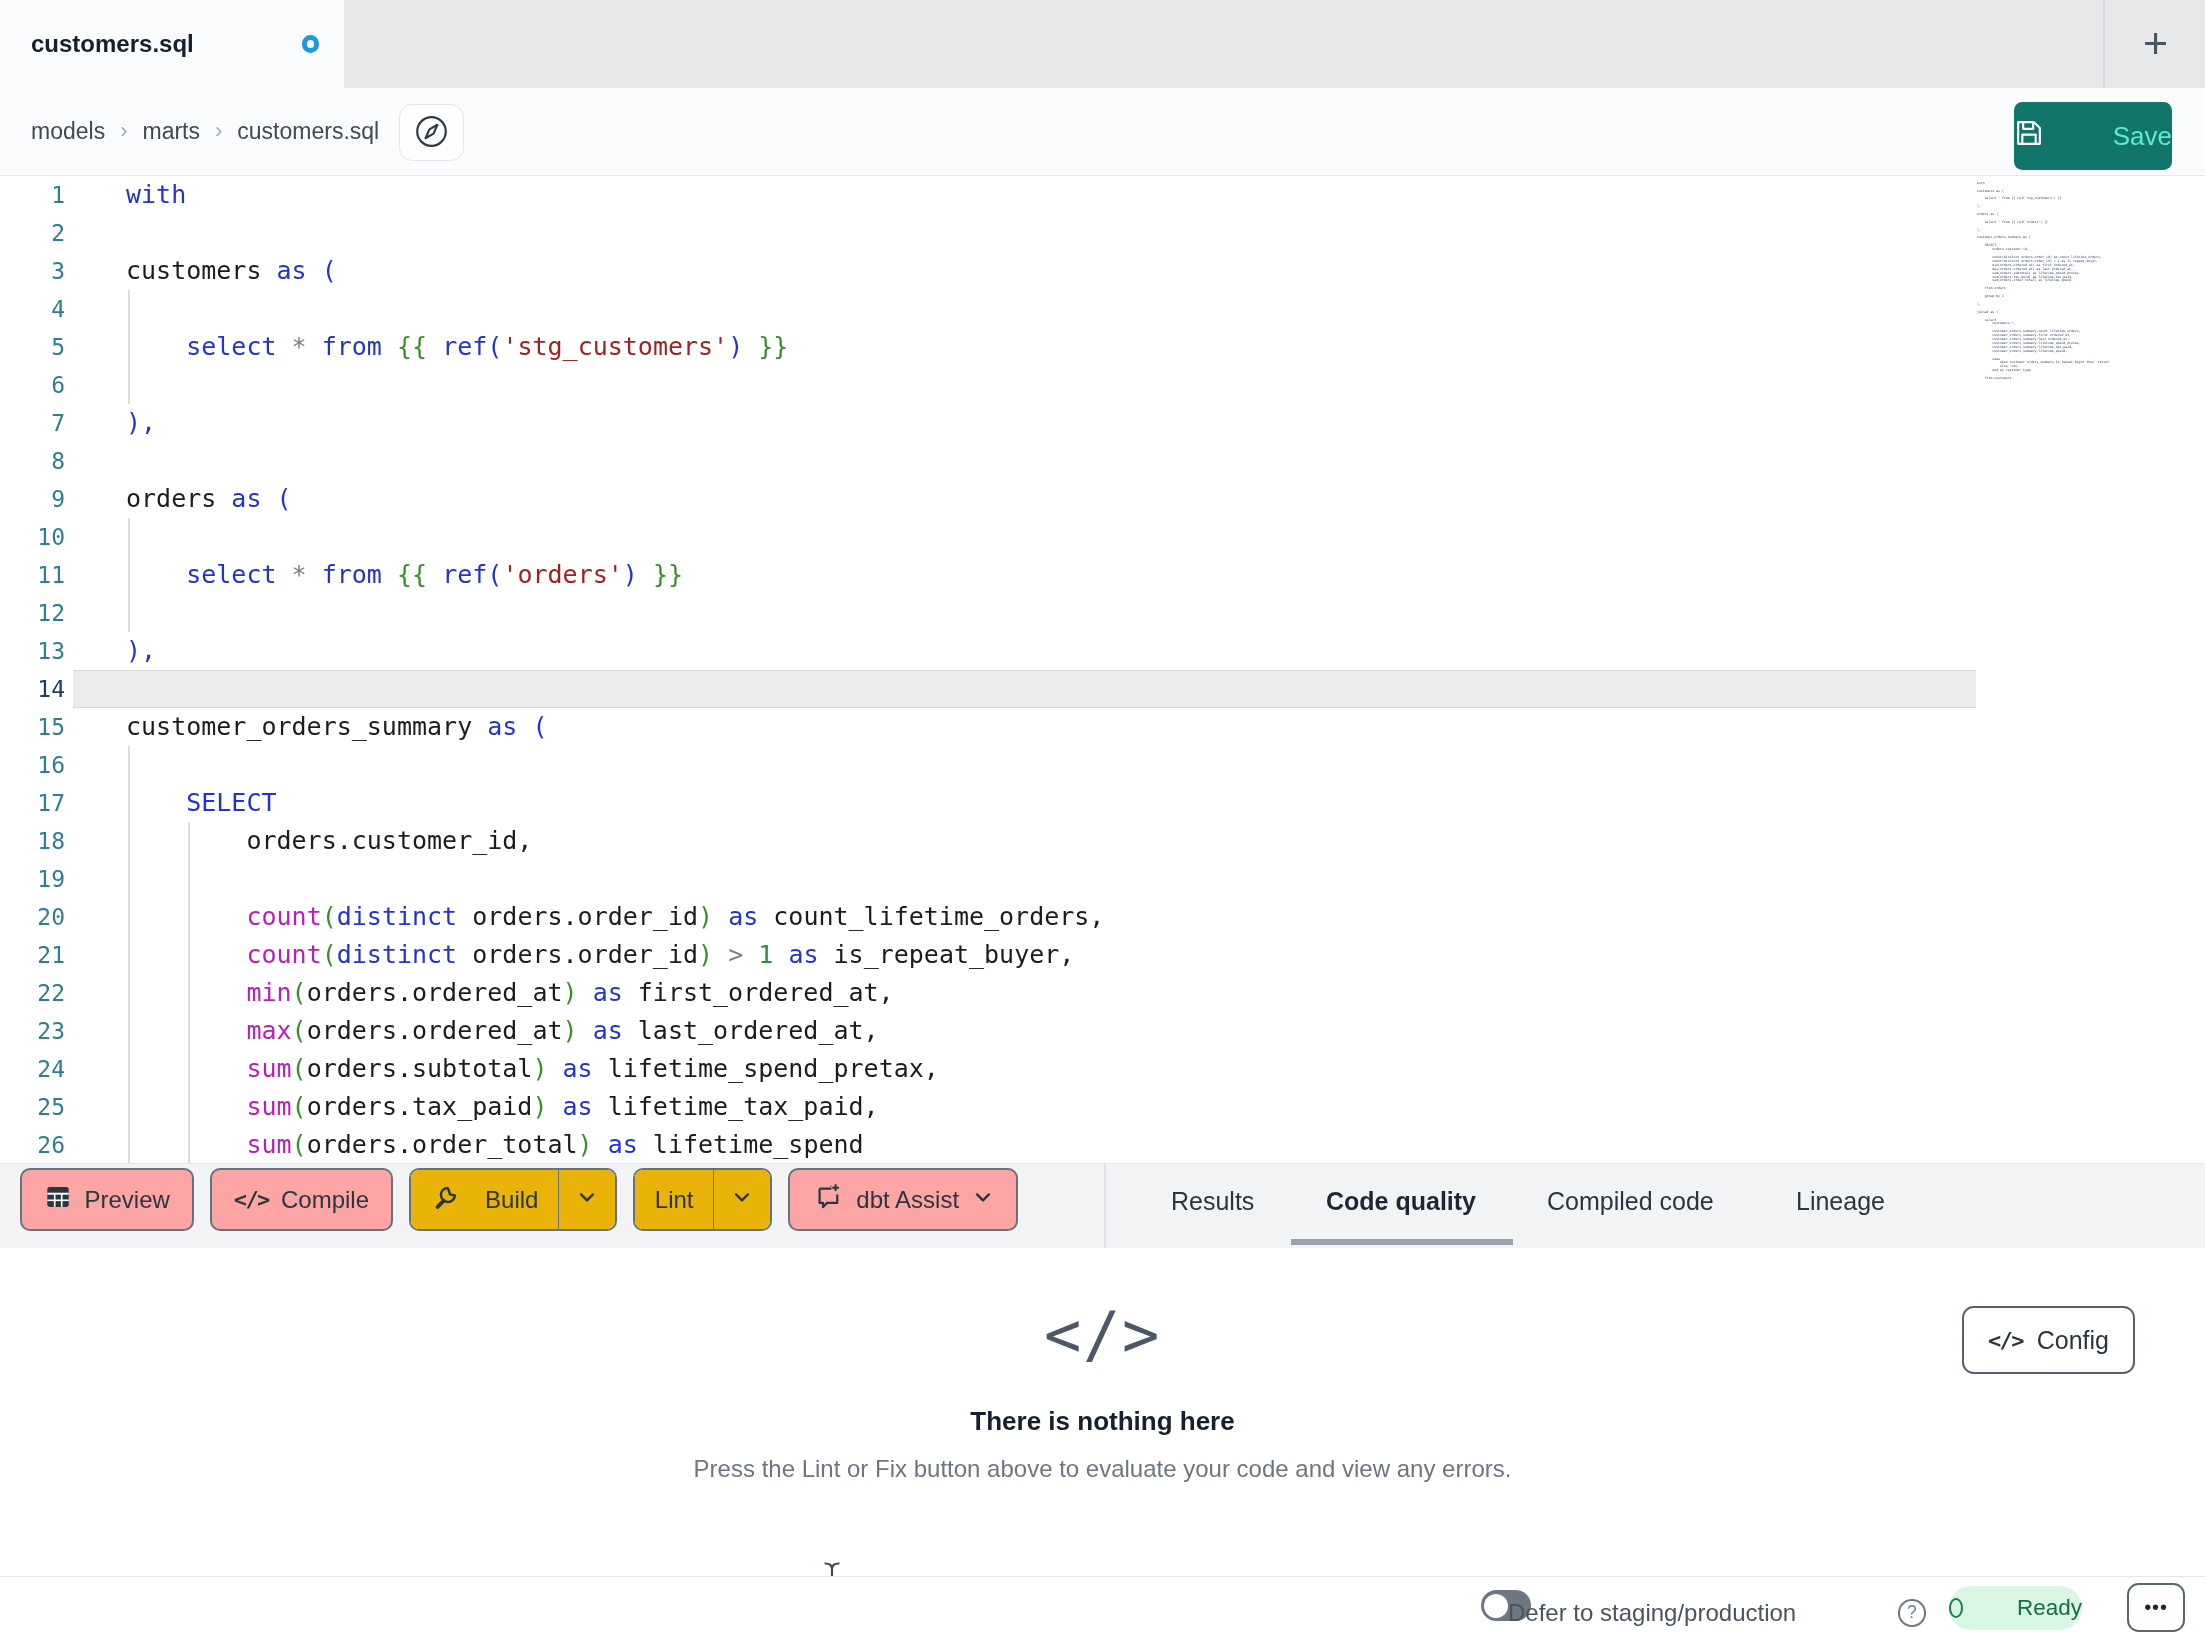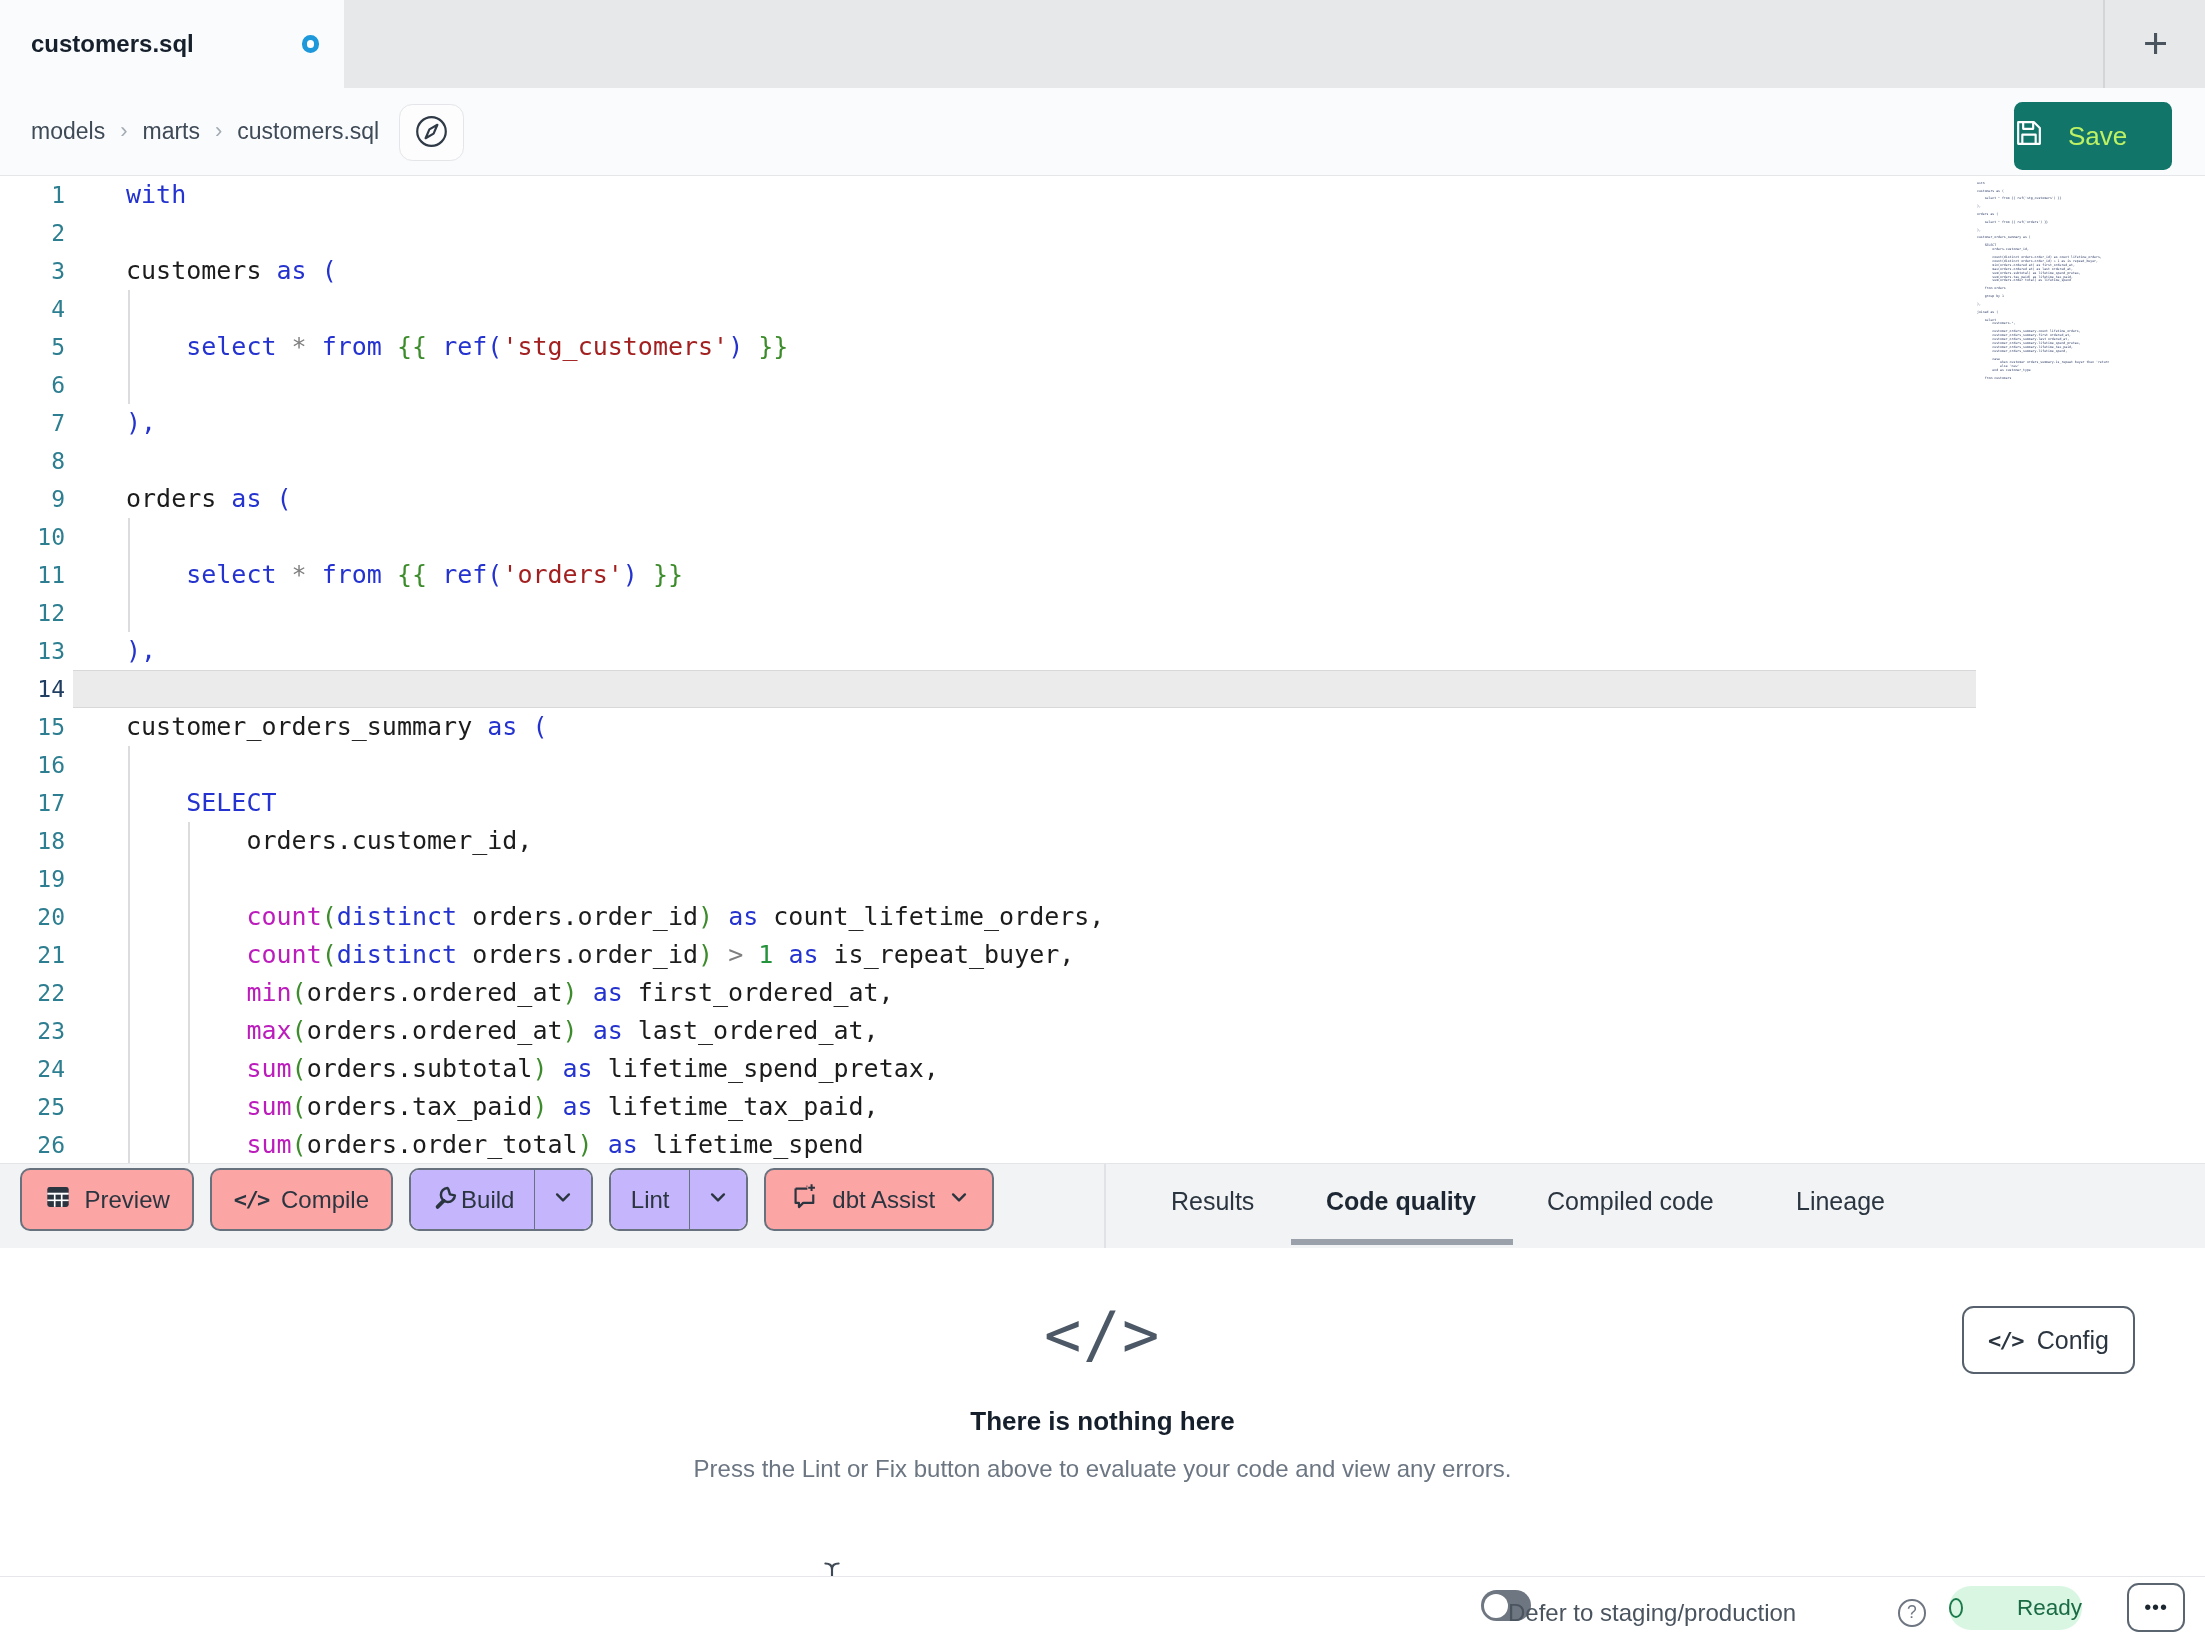--- a/index.html
+++ b/index.html
@@ -30,22 +30,22 @@
   .crumbbar { position:absolute; top:88px; left:0; right:0; height:88px; background:#fafbfc; border-bottom:1.7px solid #e4e6e9; }
   .breadcrumb { position:absolute; left:31px; top:0; height:86px; display:flex; align-items:center; gap:15px; font-size:23px; color:#3f4a57; }
   .crumb-sep { color:#a3abb4; font-size:22px; }
   .compass-btn {
     position:absolute; left:399px; top:16px; width:65px; height:57px;
     border:1.7px solid #e3e5e8; border-radius:13.3px; background:#fdfdfe;
     display:flex; align-items:center; justify-content:center; cursor:pointer;
   }
   .save-btn {
     position:absolute; right:33px; top:14px; width:158px; height:68px;
-    background:#11756a; border:none; border-radius:8.3px; color:#bef264; font-size:26px;
-    display:flex; align-items:center; justify-content:flex-start; gap:24px; cursor:pointer;
+    background:#11756a; border:none; border-radius:8.3px; color:#5eead4; font-size:26px;
+    display:flex; align-items:center; justify-content:space-between; gap:2px; cursor:pointer;
     font-family:"Liberation Sans", sans-serif;
   }
 
   
   .editor { position:absolute; top:176px; left:0; right:0; height:987px; background:#fff;
             font-family:"DejaVu Sans Mono", monospace; overflow:hidden; }
   .line { position:relative; height:38px; display:flex; }
   .hl-band { position:absolute; left:73px; right:229px; top:0; bottom:0; background:#ebebec;
              border-top:1.7px solid #d8d8da; border-bottom:1.7px solid #d8d8da; }
   .guide { position:absolute; top:0; bottom:0; width:1.7px; background:#dcdcde; }
@@ -67,21 +67,21 @@
 
   
   .toolbar { position:absolute; top:1163px; left:0; right:0; height:85px; background:#f2f3f5; border-top:1.7px solid #e3e5e8; }
   .btn-row { position:absolute; left:20px; top:4.2px; height:63px; display:flex; gap:16px; align-items:stretch; }
   .tb-btn {
     display:flex; align-items:center; gap:12.5px; padding:0 22px; background:#fca5a5;
     border:2.5px solid #68727e; border-radius:10px; font-size:24px; color:#2b3540; cursor:pointer;
     font-family:"Liberation Sans", sans-serif;
   }
   .tb-split { display:flex; background:#fff; border:2.5px solid #68727e; border-radius:10px; overflow:hidden; }
-  .tb-seg { display:flex; align-items:center; gap:2px; padding:0 20px; background:#c4b5fd; border:none;
+  .tb-seg { display:flex; align-items:center; gap:26px; padding:0 20px; background:#eab308; border:none;
             font-size:24px; color:#2b3540; cursor:pointer; font-family:"Liberation Sans", sans-serif; }
   .tb-seg.arrow { border-left:1.7px solid #68727e; padding:0 16.7px; }
   .code-glyph { font-family:"DejaVu Sans Mono", monospace; font-size:22px; font-weight:bold; letter-spacing:-1.7px; }
   .toolbar-sep { position:absolute; left:1104px; top:0; bottom:0; width:1.7px; background:#e0e2e5; }
   .panel-tab { position:absolute; top:14px; height:46px; display:flex; align-items:center;
                font-size:25px; color:#2b3540; cursor:pointer; }
   .panel-tab.active { font-weight:bold; color:#1d2733; }
   .tab-underline { position:absolute; left:1291px; top:75px; width:222px; height:5.8px; background:#9aa1ab; }
 
   

